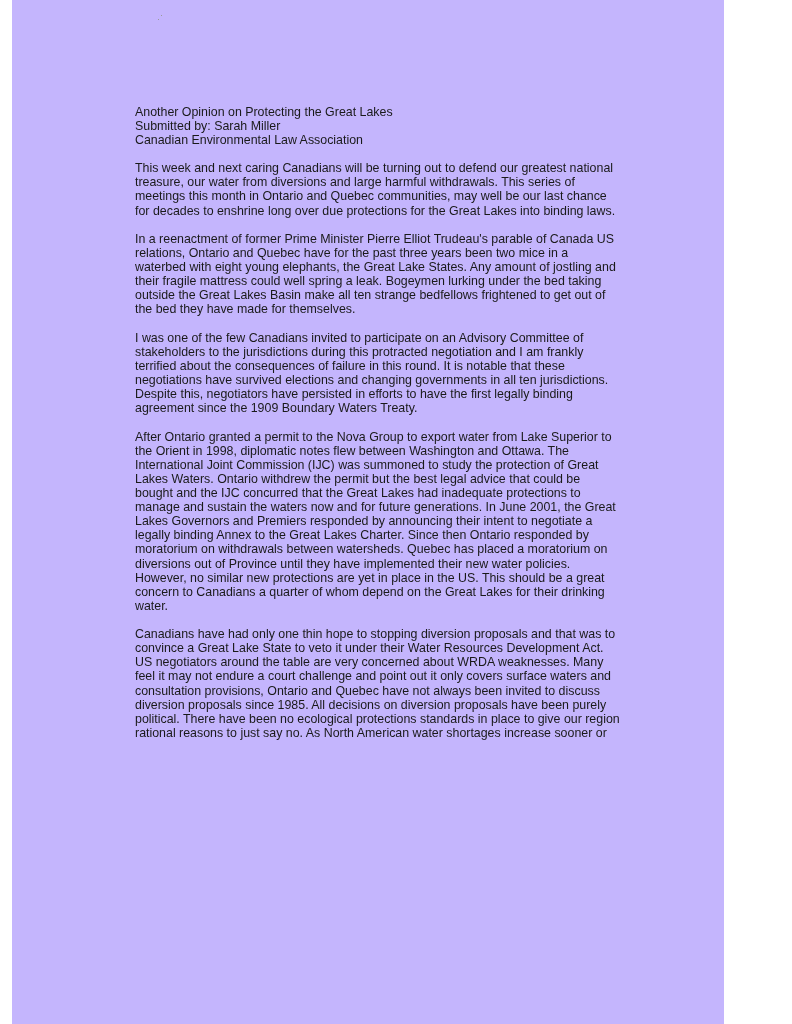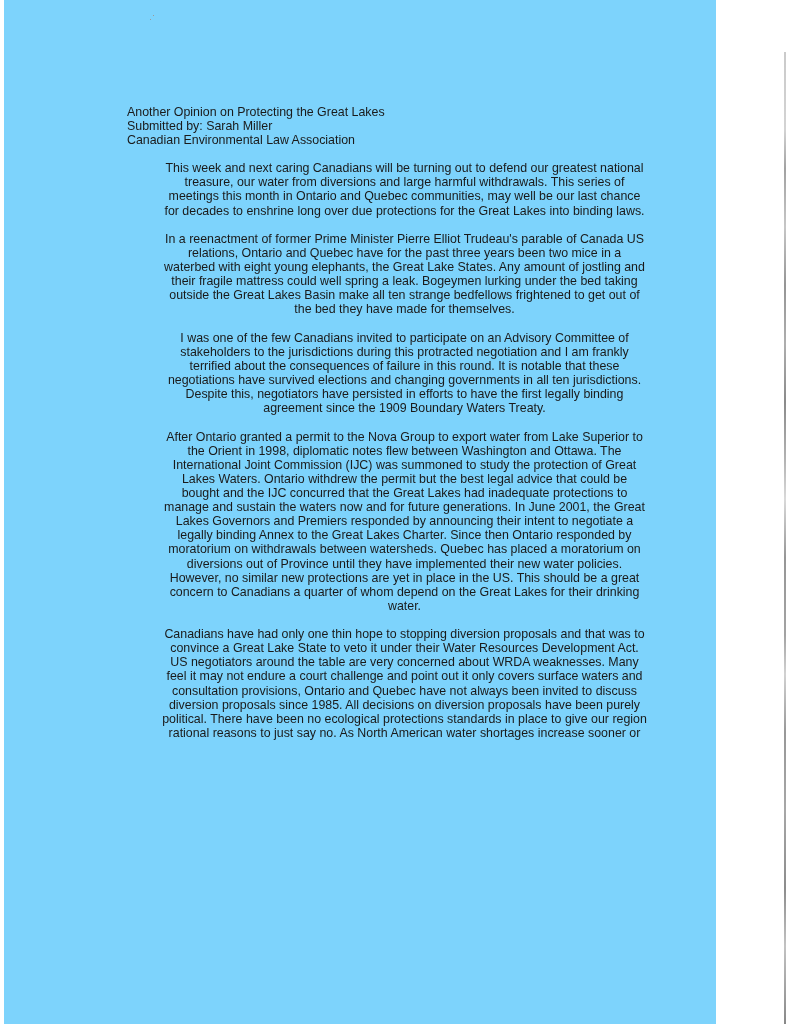--- a/index.html
+++ b/index.html
@@ -10,44 +10,43 @@
     body {
       width: 792px;
       height: 1024px;
       position: relative;
       overflow: hidden;
       font-family: "Liberation Sans", sans-serif;
       color: #1a1a1a;
     }
     .page {
       position: absolute;
-      left: 4px; top: 0;
+      left: 12px; top: 0;
       width: 712px;
       height: 1024px;
-      background: #7dd3fc;
+      background: #c4b5fd;
     }
     .content {
       position: absolute;
       left: 123px;
       top: 105px;
       width: 555px;
       font-size: 12.4px;
       line-height: 14.1px;
       letter-spacing: 0;
     }
     .header-block {
       margin: 0 0 14px 0;
     }
     .header-line {
       display: block;
       white-space: nowrap;
     }
     .para {
       margin: 0 0 14.3px 0;
-      text-align: center;
     }
     .line {
       display: block;
       white-space: nowrap;
     }
     
     .scan-edge {
       position: absolute;
       left: 780px;
       top: 52px;

